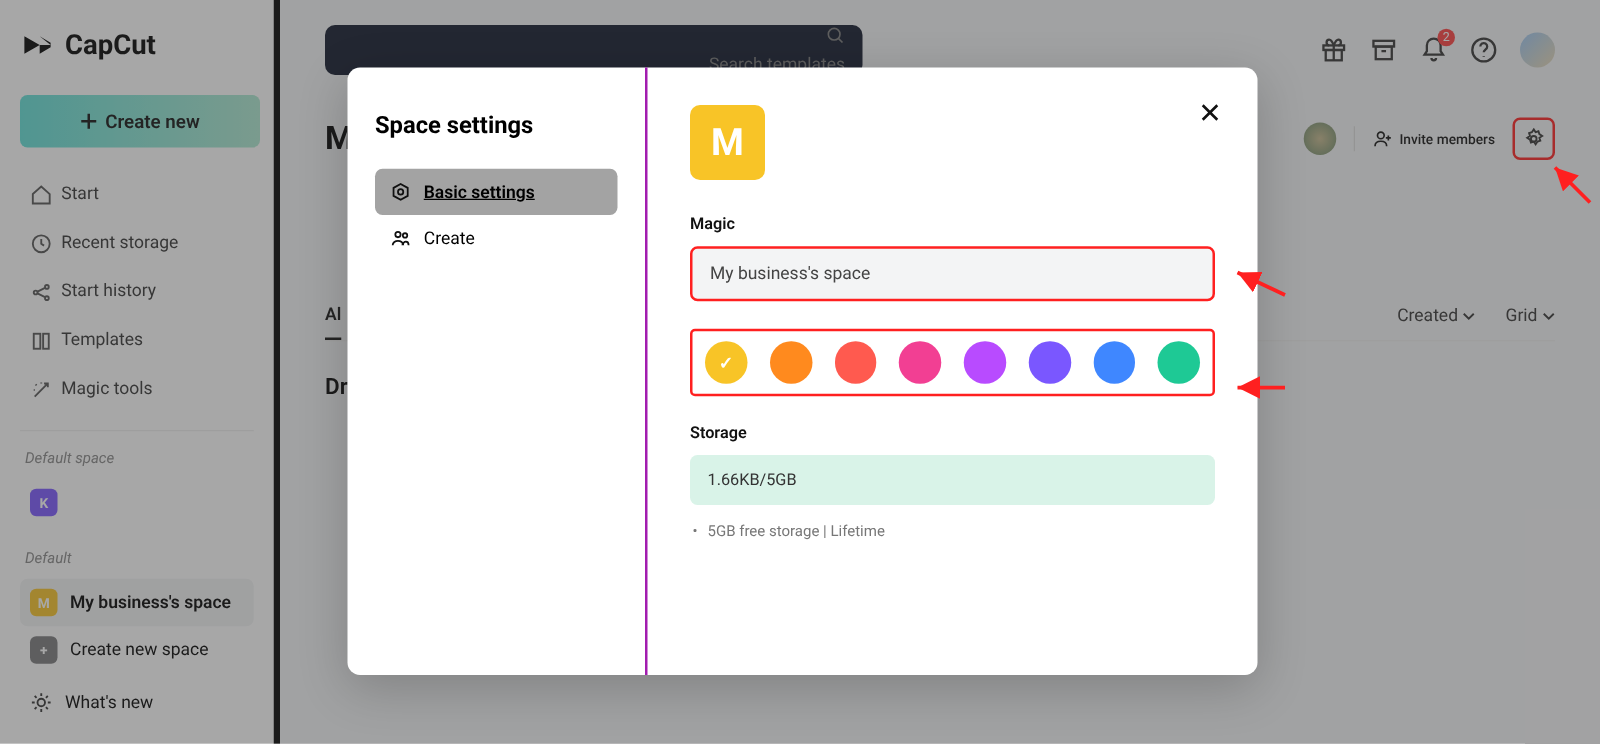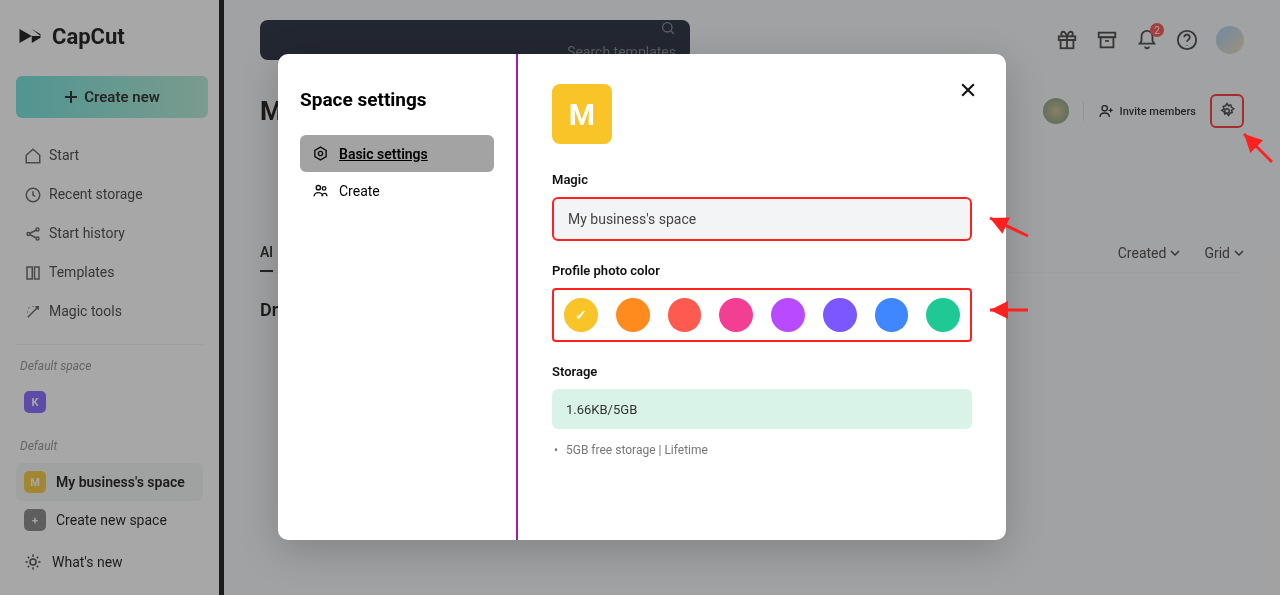--- a/index.html
+++ b/index.html
@@ -281,21 +281,20 @@
           <path d="M5 5l14 14M19 5L5 19"></path>
         </svg>
     </div>
 
     <div class="sq-avatar">M</div>
 
     <div class="field-label">Magic</div>
     <input class="name-input" value="My business's space" style="">
 
     <div style="height:22px"></div>
-    <div class="field-label">Profile photo color</div>
     <div class="swatches">
       <div class="swatch sel" style="background:#f8c427"></div>
       <div class="swatch" style="background:#ff8a1e"></div>
       <div class="swatch" style="background:#ff5a4f"></div>
       <div class="swatch" style="background:#f23f93"></div>
       <div class="swatch" style="background:#b84bff"></div>
       <div class="swatch" style="background:#7a57ff"></div>
       <div class="swatch" style="background:#3f87ff"></div>
       <div class="swatch" style="background:#1ec995"></div>
     </div>

